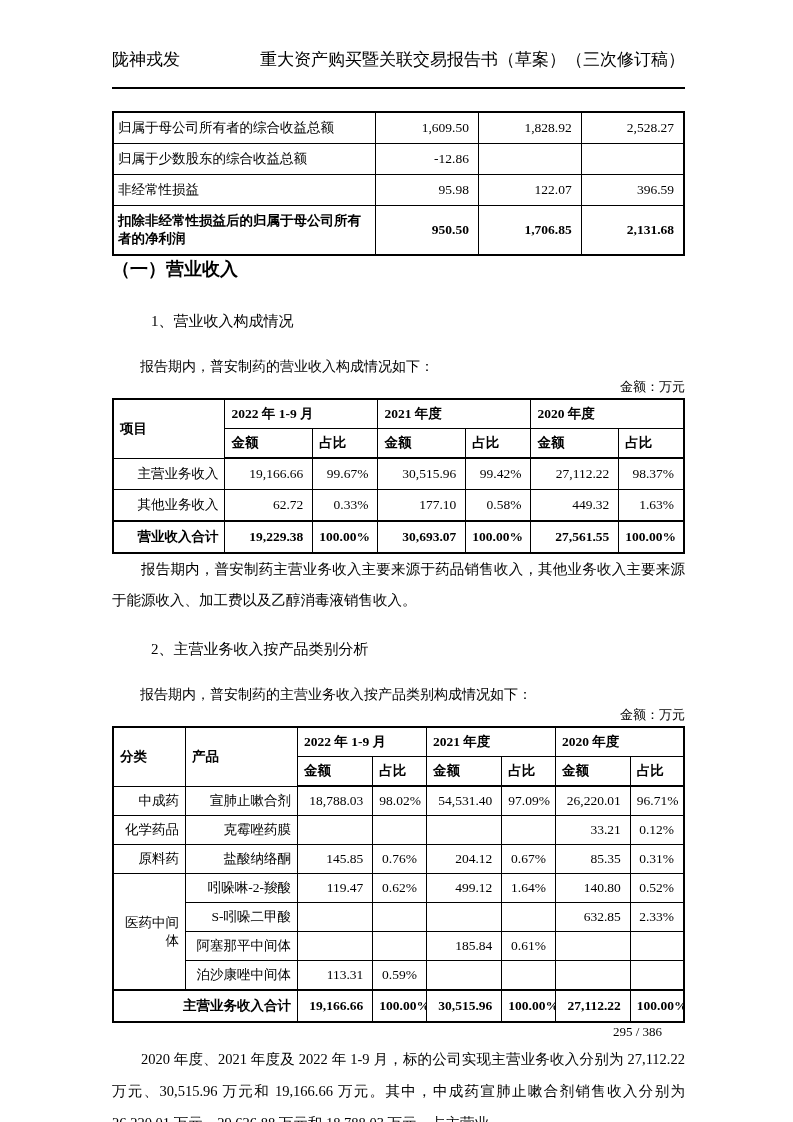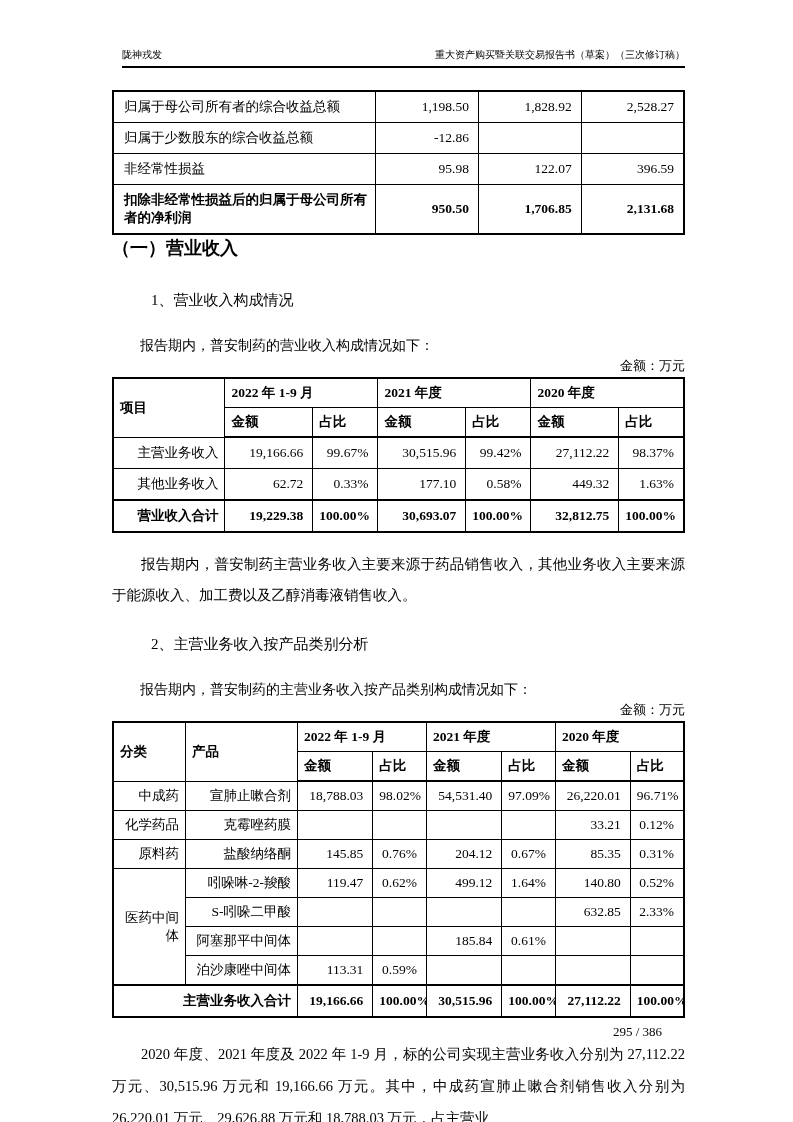--- a/index.html
+++ b/index.html
@@ -5,48 +5,47 @@
   html,body{margin:0;padding:0;}
   body{
     width:793px;height:1122px;background:#ffffff;color:#000;
     font-family:"Liberation Serif","DejaVu Serif",serif;
     position:relative;overflow:hidden;
   }
   .page{padding:48px 108px 0 112px;}
   
   .doc-header{
     display:flex;justify-content:space-between;align-items:flex-end;
-    font-size:10px;border-bottom:2px solid #000;padding-bottom:4px;margin-left:10px;
+    font-size:17px;border-bottom:2px solid #000;padding-bottom:16px;
   }
   
   table{border-collapse:collapse;width:100%;table-layout:fixed;}
   td{border:1px solid #000;font-size:13.5px;padding:2px 6px;vertical-align:middle;
      overflow:hidden;}
   .tbl-outer{border:2px solid #000;}
   .num{text-align:right;padding-right:9px;}
   .ctr{text-align:right;}
-  .lft{text-align:left;padding-left:10px;}
+  .lft{text-align:left;padding-left:4px;}
   .b{font-weight:bold;}
   .th td{font-weight:bold;text-align:left;height:24px;}
   .hdr-bottom td{border-bottom-width:2px;}
   .total-row td{border-top-width:2px;font-weight:bold;}
   .row27 td{height:26px;}
   .row25 td{height:24px;}
   .rowtall td{height:44px;}
   
   .sec-heading{
     font-family:"Liberation Sans","DejaVu Sans",sans-serif;
     font-weight:bold;font-size:18px;line-height:26px;
   }
   .sub-heading{font-size:15px;margin-top:28px;text-indent:2.6em;line-height:22px;}
   .intro{font-size:14px;margin-top:24px;text-indent:2em;line-height:22px;}
   .unit-note{font-size:13px;text-align:right;margin-top:0;margin-bottom:2px;}
   .para{
     font-size:14.5px;line-height:31px;text-align:justify;text-indent:2em;
-    margin-top:16px;
   }
   .para-bottom{line-height:32px;margin-top:20px;}
   .mt22{margin-top:22px;}
   .mt2{margin-top:2px;}
   
   .page-footer{
     position:absolute;top:1024px;right:131px;
     font-size:13px;font-weight:normal;
   }
 </style>
@@ -63,21 +62,21 @@
   <table class="tbl-outer mt22">
     <colgroup>
         <col style="width:46%">
         <col style="width:18%">
         <col style="width:18%">
         <col style="width:18%">
       </colgroup>
     <tbody>
         <tr class="row27">
       <td class="lft">归属于母公司所有者的综合收益总额</td>
-      <td class="num">1,198.50</td>
+      <td class="num">1,609.50</td>
       <td class="num">1,828.92</td>
       <td class="num">2,528.27</td>
     </tr>
     <tr class="row27">
       <td class="lft">归属于少数股东的综合收益总额</td>
       <td class="num">-12.86</td>
       <td class="num"></td>
       <td class="num"></td>
     </tr>
     <tr class="row27">
@@ -143,21 +142,21 @@
       <td class="num">0.58%</td>
       <td class="num">449.32</td>
       <td class="num">1.63%</td>
     </tr>
     <tr class="row27 total-row">
       <td class="ctr">营业收入合计</td>
       <td class="num">19,229.38</td>
       <td class="num">100.00%</td>
       <td class="num">30,693.07</td>
       <td class="num">100.00%</td>
-      <td class="num">32,812.75</td>
+      <td class="num">27,561.55</td>
       <td class="num">100.00%</td>
     </tr>
   </tbody>
     </table>
 
   <div class="para">报告期内，普安制药主营业务收入主要来源于药品销售收入，其他业务收入主要来源于能源收入、加工费以及乙醇消毒液销售收入。</div>
 
   <div class="sub-heading" style="margin-top:22px;">2、主营业务收入按产品类别分析</div>
   <div class="intro">报告期内，普安制药的主营业务收入按产品类别构成情况如下：</div>
   <div class="unit-note">金额：万元</div>

